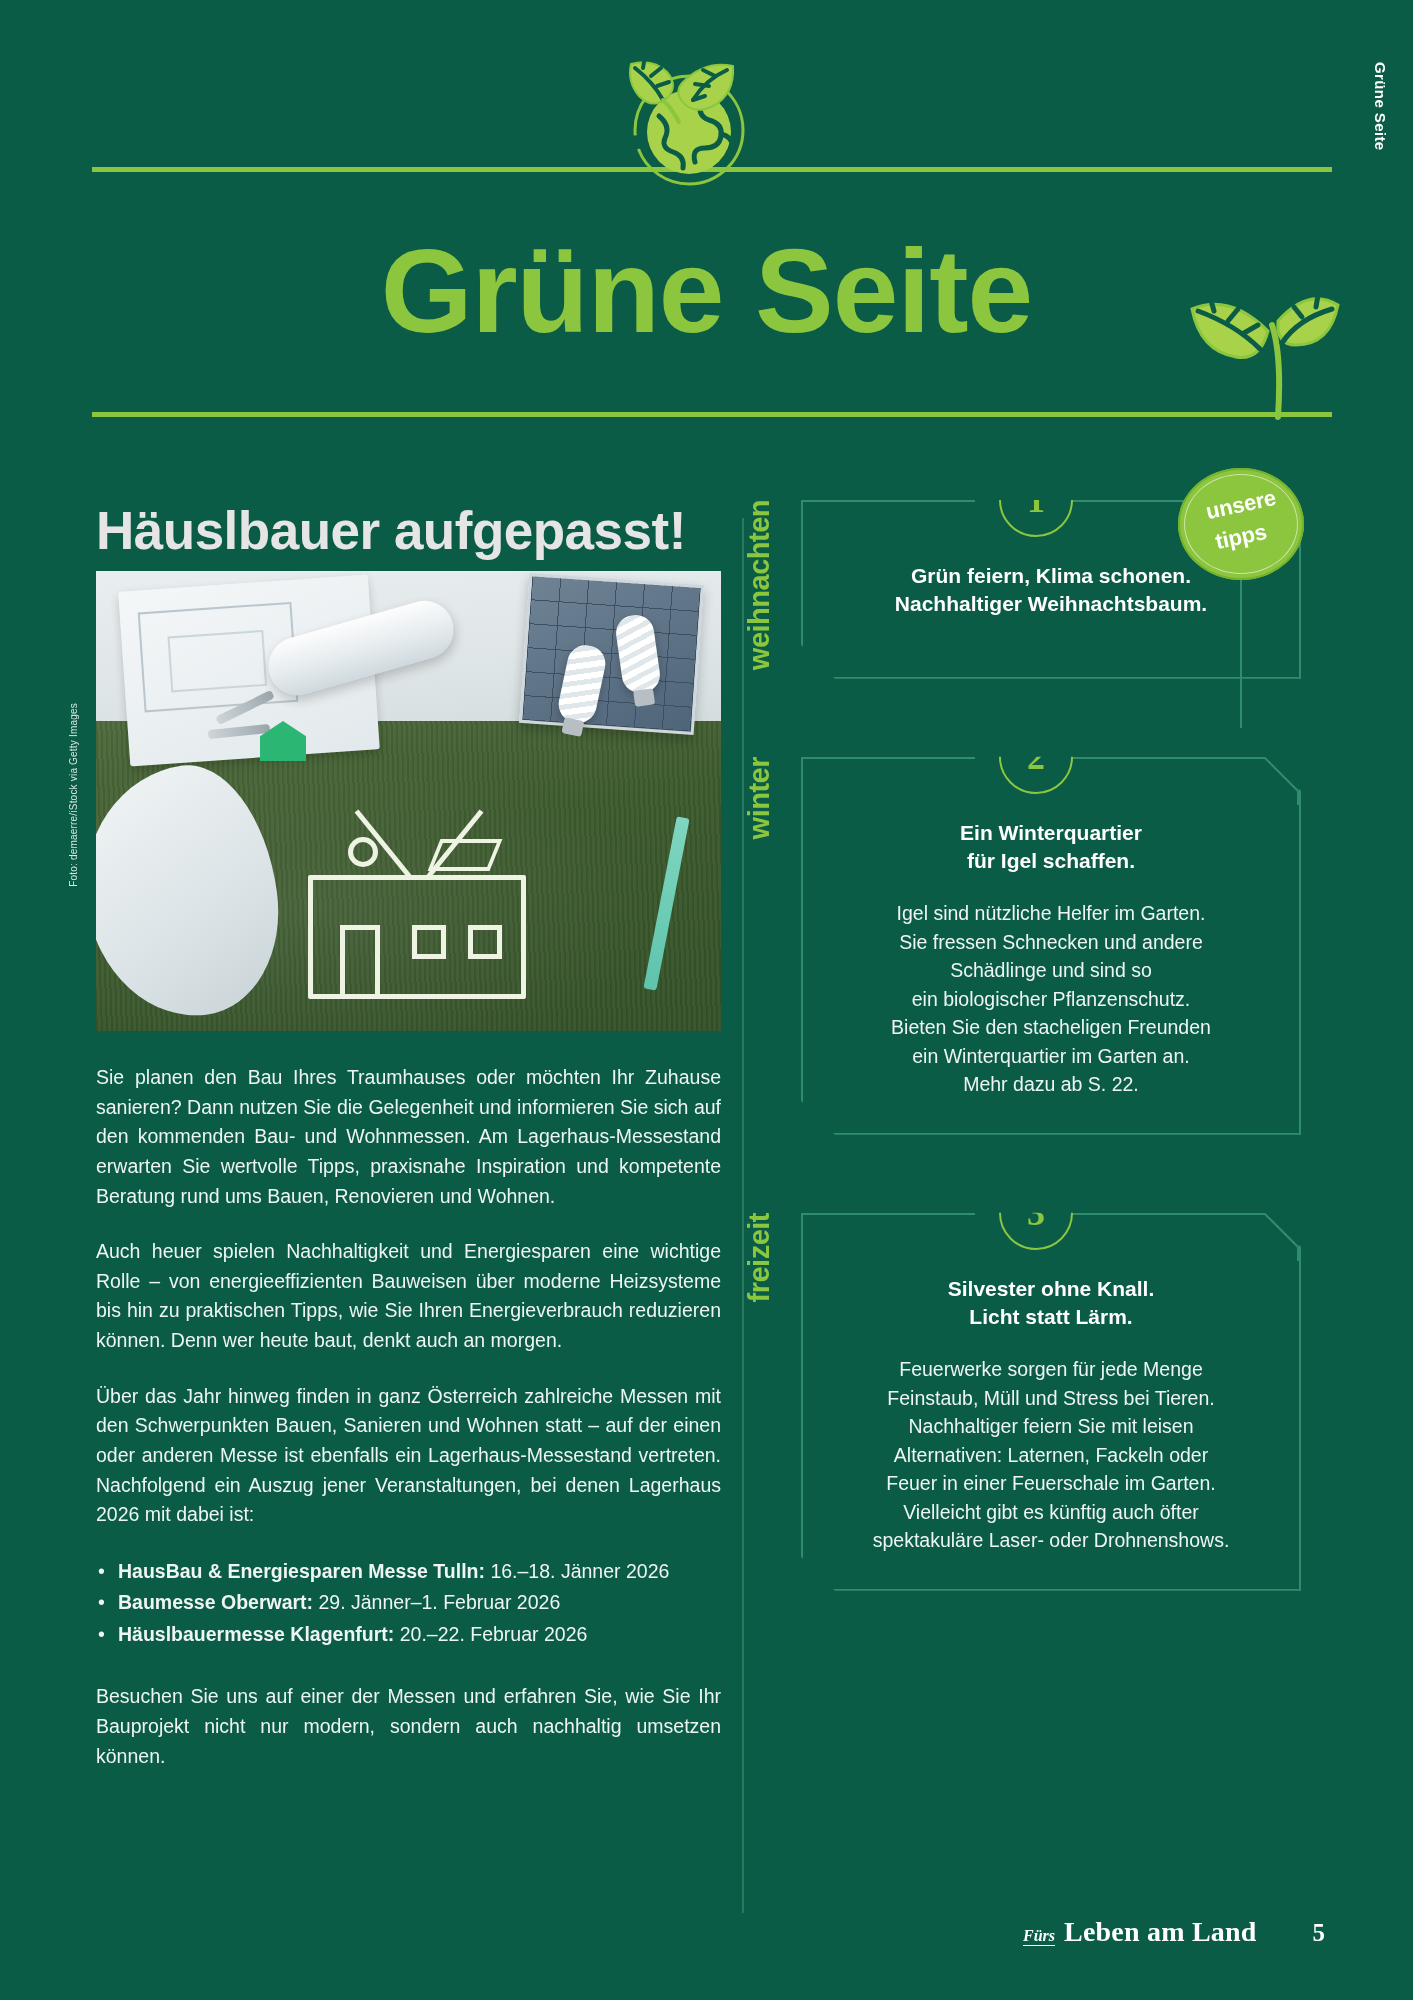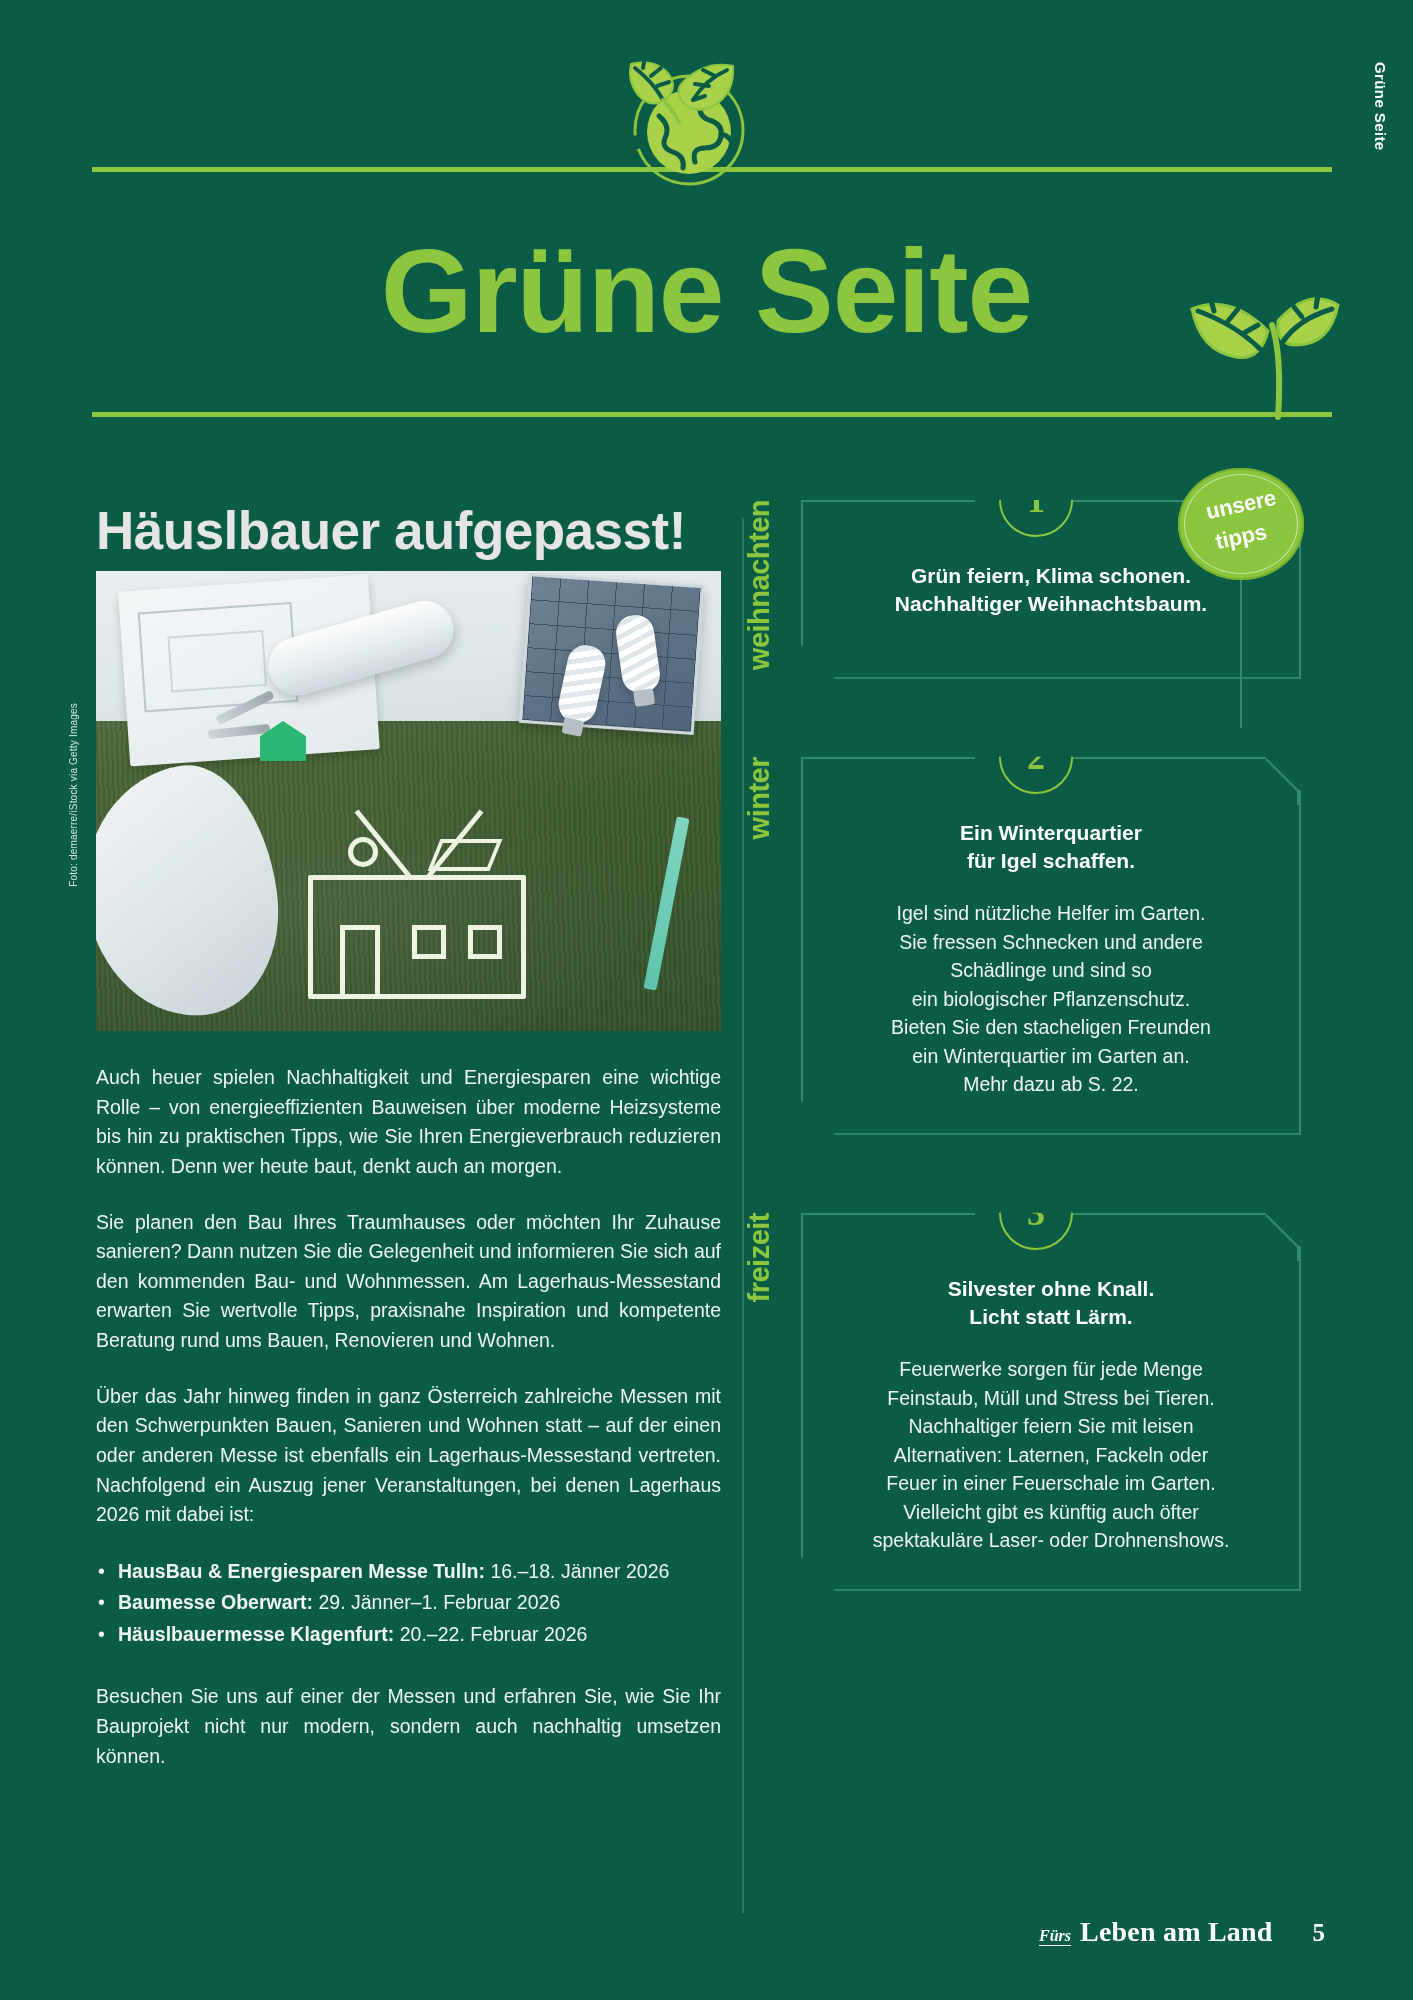--- a/index.html
+++ b/index.html
@@ -440,21 +440,21 @@
     z-index: 1;
   }
 
   
   .footer {
     position: absolute;
     right: 88px;
     bottom: 52px;
     display: flex;
     align-items: baseline;
-    gap: 40px;
+    gap: 56px;
   }
   .brand {
     display: flex;
     align-items: baseline;
     gap: 9px;
     color: #ffffff;
     font-family: "Liberation Serif", serif;
   }
   .brand .fuers {
     font-size: 16px;
@@ -555,22 +555,22 @@
             <div class="body"></div>
             <div class="sun"></div>
             <div class="panel"></div>
             <div class="door"></div>
             <div class="win w1"></div>
             <div class="win w2"></div>
           </div>
         </div>
       </div>
 
+      <p class="body-p">Sie planen den Bau Ihres Traumhauses oder möchten Ihr Zuhause sanieren? Dann nutzen Sie die Gelegenheit und informieren Sie sich auf den kommenden Bau- und Wohnmessen. Am Lagerhaus-Messestand erwarten Sie wertvolle Tipps, praxisnahe Inspiration und kompetente Beratung rund ums Bauen, Renovieren und Wohnen.</p>
       <p class="body-p">Auch heuer spielen Nachhaltigkeit und Energiesparen eine wichtige Rolle – von energieeffizienten Bauweisen über moderne Heizsysteme bis hin zu praktischen Tipps, wie Sie Ihren Energieverbrauch reduzieren können. Denn wer heute baut, denkt auch an morgen.</p>
-      <p class="body-p">Sie planen den Bau Ihres Traumhauses oder möchten Ihr Zuhause sanieren? Dann nutzen Sie die Gelegenheit und informieren Sie sich auf den kommenden Bau- und Wohnmessen. Am Lagerhaus-Messestand erwarten Sie wertvolle Tipps, praxisnahe Inspiration und kompetente Beratung rund ums Bauen, Renovieren und Wohnen.</p>
       <p class="body-p">Über das Jahr hinweg finden in ganz Österreich zahlreiche Messen mit den Schwerpunkten Bauen, Sanieren und Wohnen statt – auf der einen oder anderen Messe ist ebenfalls ein Lagerhaus-Messestand vertreten. Nachfolgend ein Auszug jener Veranstaltungen, bei denen Lagerhaus 2026 mit dabei ist:</p>
 
       <ul class="fair-list">
         <li class="fair-item">
           <b>HausBau &amp; Energiesparen Messe Tulln:</b><span> 16.–18. Jänner 2026</span>
         </li>
         <li class="fair-item">
           <b>Baumesse Oberwart:</b><span> 29. Jänner–1. Februar 2026</span>
         </li>
         <li class="fair-item">

